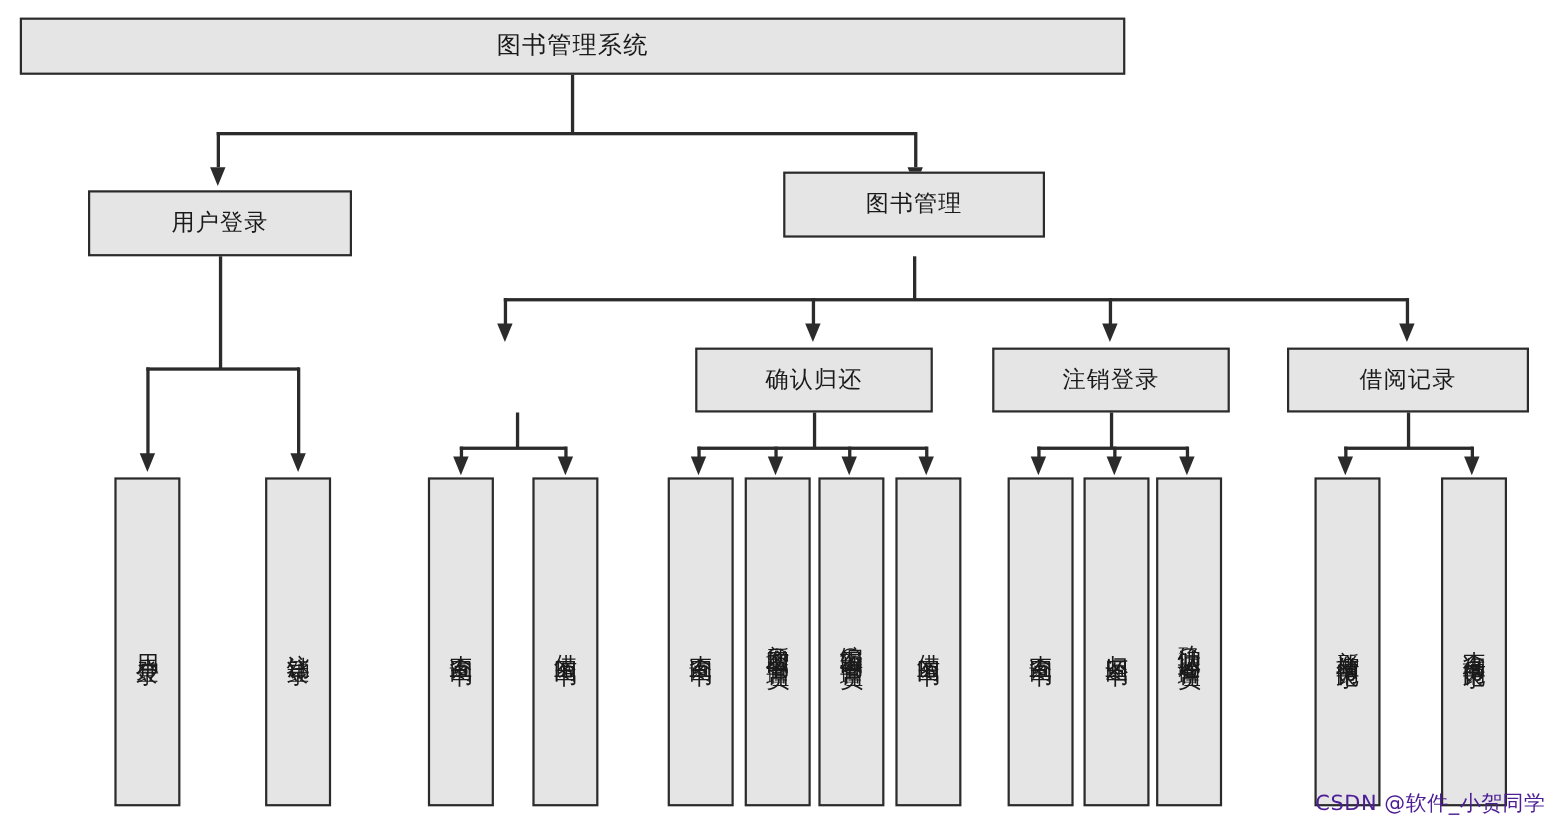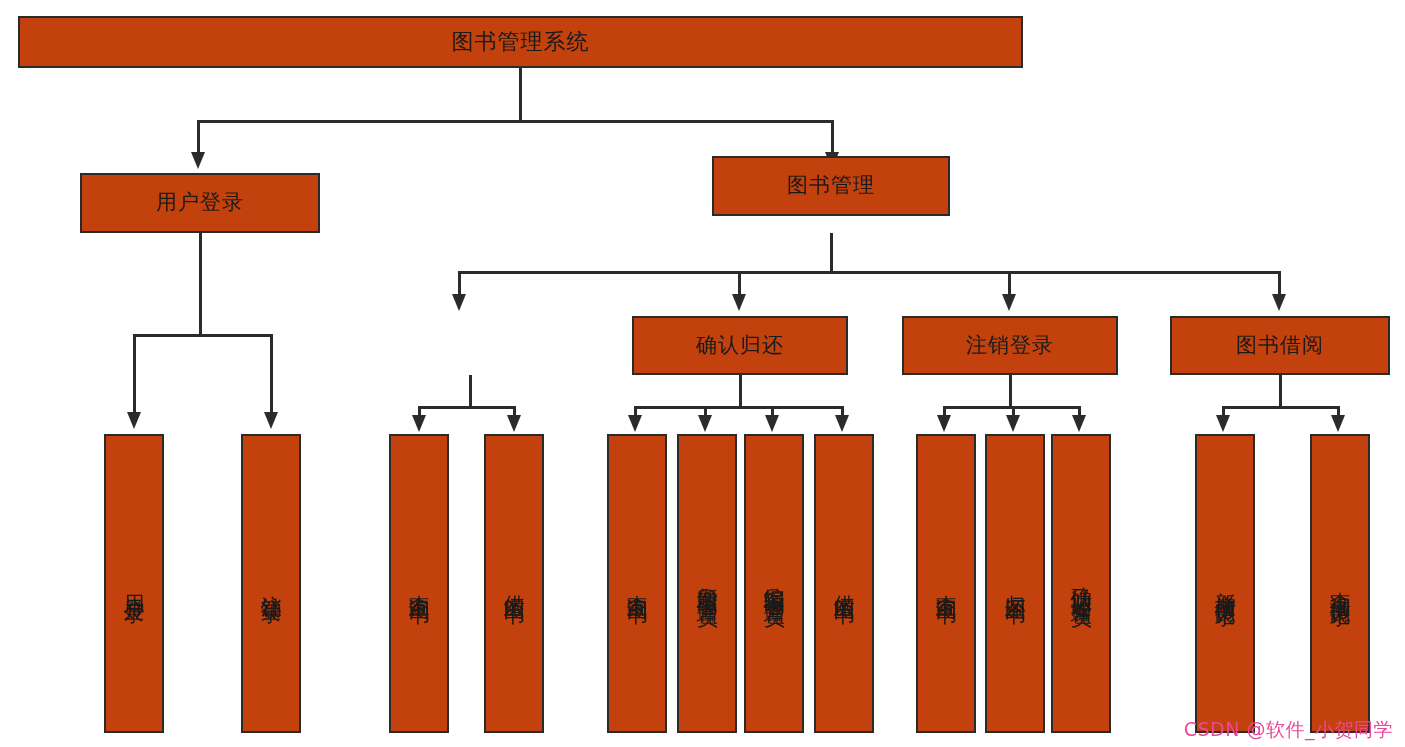--- a/index.html
+++ b/index.html
@@ -14,21 +14,21 @@
     position: relative;
     width: 1405px;
     height: 747px;
     background: #ffffff;
     overflow: hidden;
   }
   
   .node {
     position: absolute;
     box-sizing: border-box;
-    background: #c2410c;
+    background: #e5e5e5;
     border: 2.5px solid #2b2b2b;
     display: flex;
     align-items: center;
     justify-content: center;
     color: #1a1a1a;
   }
   .node.horiz {
     font-size: 21px;
     letter-spacing: 1px;
     line-height: 1.1;
@@ -62,24 +62,24 @@
     position: absolute;
     width: 0;
     height: 0;
     border-left: 7px solid transparent;
     border-right: 7px solid transparent;
     border-top: 17px solid #2b2b2b;
   }
   
   #watermark {
     position: absolute;
-    right: 12px;
+    right: 0;
     bottom: 4px;
     font-size: 19px;
-    color: #ec4899;
+    color: #4c1d95;
     letter-spacing: 0.5px;
     white-space: nowrap;
     pointer-events: none;
     margin-left: 36px;
   }
 </style>
 </head>
 <body>
 
 <div id="canvas">
@@ -122,21 +122,21 @@
   <div class="lineV" style="left:1278px; top:271px; height:25px;"></div>
   <div class="arrow" style="left:1272px; top:294px;"></div>
 
   <div class="node horiz" style="left:632px; top:316px; width:216px; height:59px;">
     <span>确认归还</span>
   </div>
   <div class="node horiz" style="left:902px; top:316px; width:216px; height:59px;">
     <span>注销登录</span>
   </div>
   <div class="node horiz" style="left:1170px; top:316px; width:220px; height:59px;">
-    <span>图书借阅</span>
+    <span>借阅记录</span>
   </div>
 
   <div class="lineV" style="left:469px; top:375px; height:33px;"></div>
   <div class="lineH" style="left:418px; top:406px; width:97px;"></div>
   <div class="lineV" style="left:418px; top:406px; height:12px;"></div>
   <div class="arrow" style="left:412px; top:415px;"></div>
   <div class="lineV" style="left:513px; top:406px; height:12px;"></div>
   <div class="arrow" style="left:507px; top:415px;"></div>
 
   <div class="lineV" style="left:739px; top:375px; height:33px;"></div>

